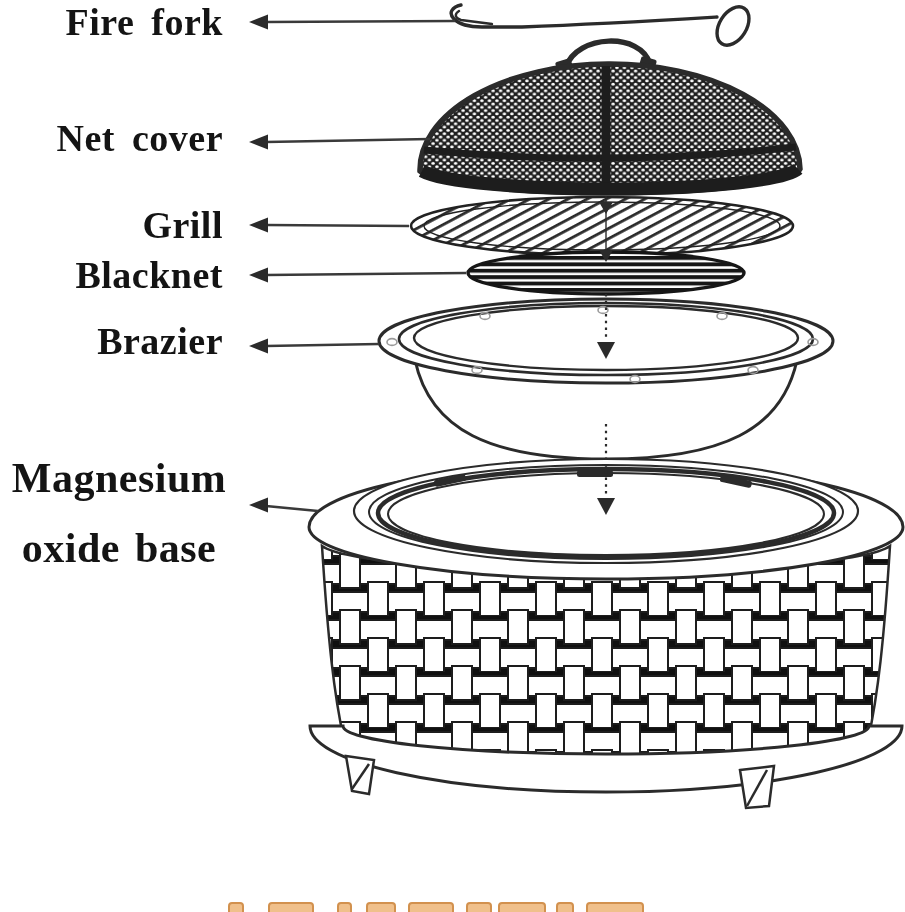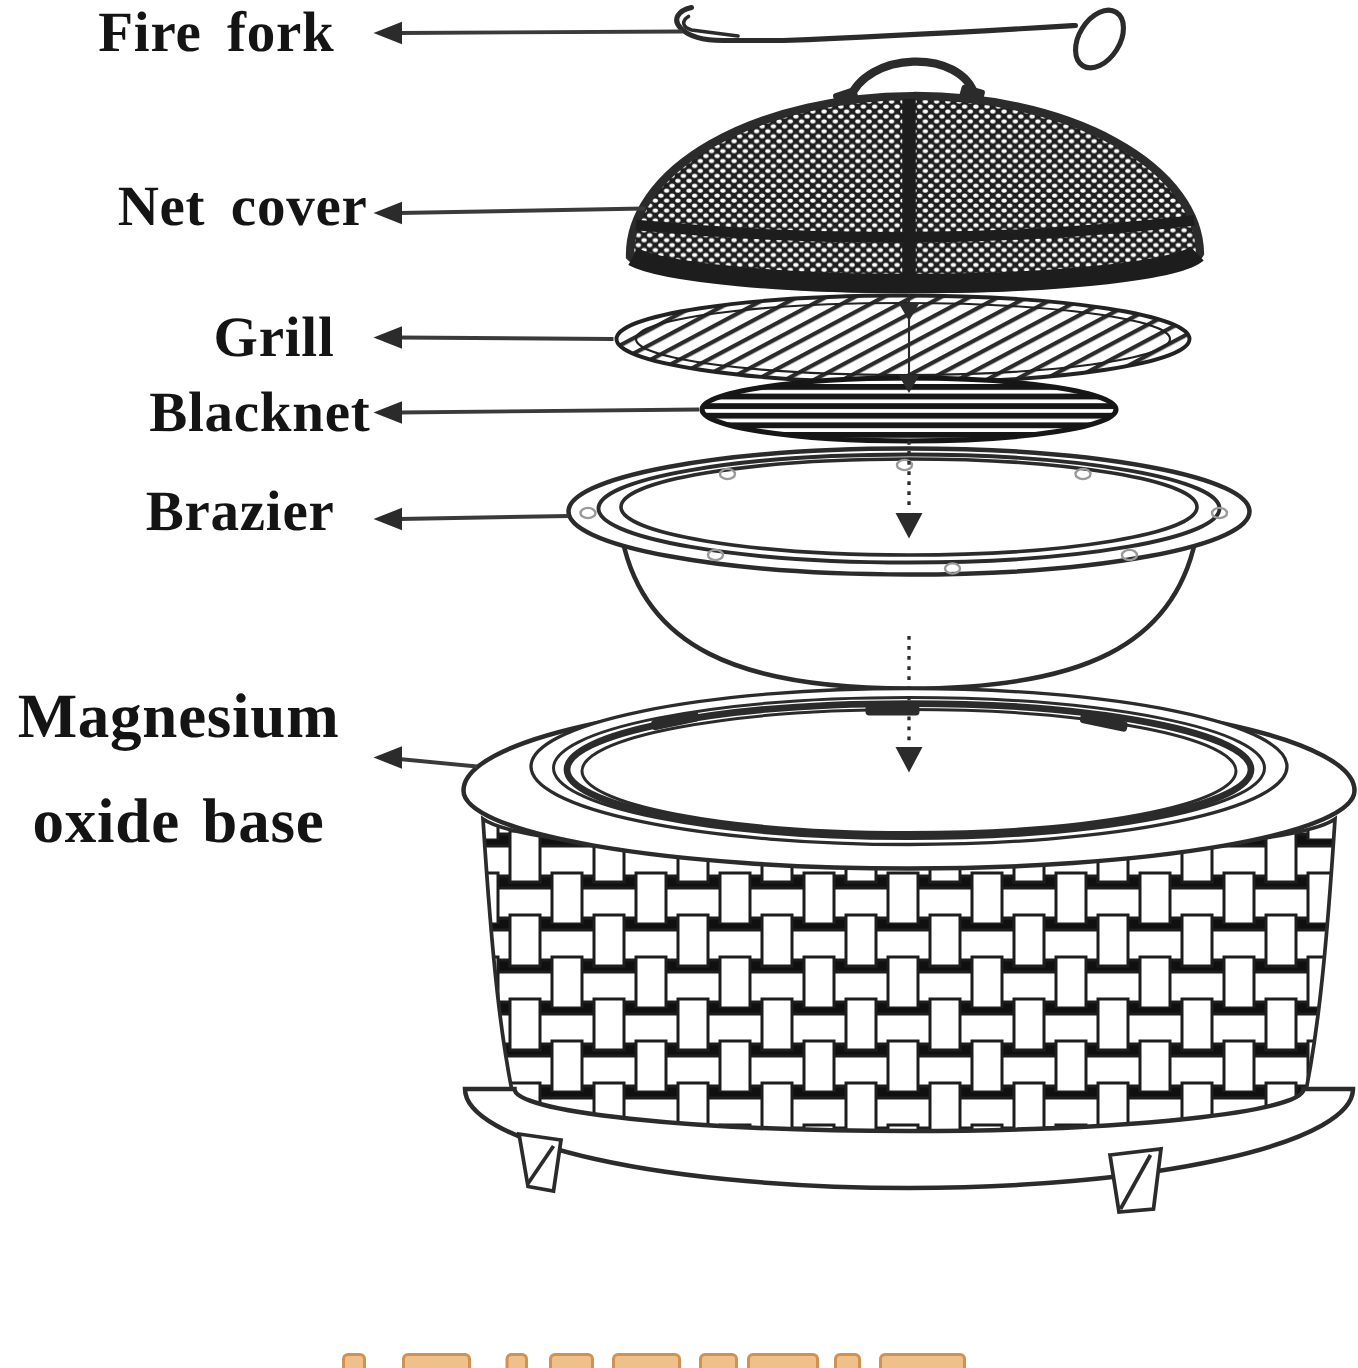--- a/index.html
+++ b/index.html
@@ -154,23 +154,23 @@
       <line x1="266" y1="275" x2="466" y2="273"></line>
       <polygon points="249,275 268,267.5 268,282.5" stroke="none"></polygon>
       <line x1="266" y1="346" x2="379" y2="344"></line>
       <polygon points="249,346 268,338.5 268,353.5" stroke="none"></polygon>
       <line x1="266" y1="506" x2="318" y2="511"></line>
       <polygon points="249,505 268,497.5 268,512.5" stroke="none"></polygon>
     </g>
   </svg>
 
   <div class="part-label" style="top:0px;text-align:right;">Fire fork</div>
-  <div class="part-label" style="top:116px;padding-left:22px;">Net cover</div>
+  <div class="part-label" style="top:116px;">Net cover</div>
   <div class="part-label" style="top:203px;">Grill</div>
-  <div class="part-label" style="top:253px;margin-left:24px;">Blacknet</div>
+  <div class="part-label" style="top:253px;">Blacknet</div>
   <div class="part-label" style="top:319px;text-align:right;">Brazier</div>
   <div class="part-label two-line" style="top:443px;">
     <div>Magnesium</div>
     <div>oxide base</div>
   </div>
 
   <div id="footer-marks">
       <div class="mark" style="left: 228px; width: 16px; background: rgb(240, 192, 139); border-color: rgb(210, 145, 78);"></div>
       <div class="mark" style="left: 268px; width: 46px; background: rgb(240, 192, 139); border-color: rgb(210, 145, 78);"></div>
       <div class="mark" style="left: 337px; width: 15px; background: rgb(240, 192, 139); border-color: rgb(210, 145, 78);"></div>

